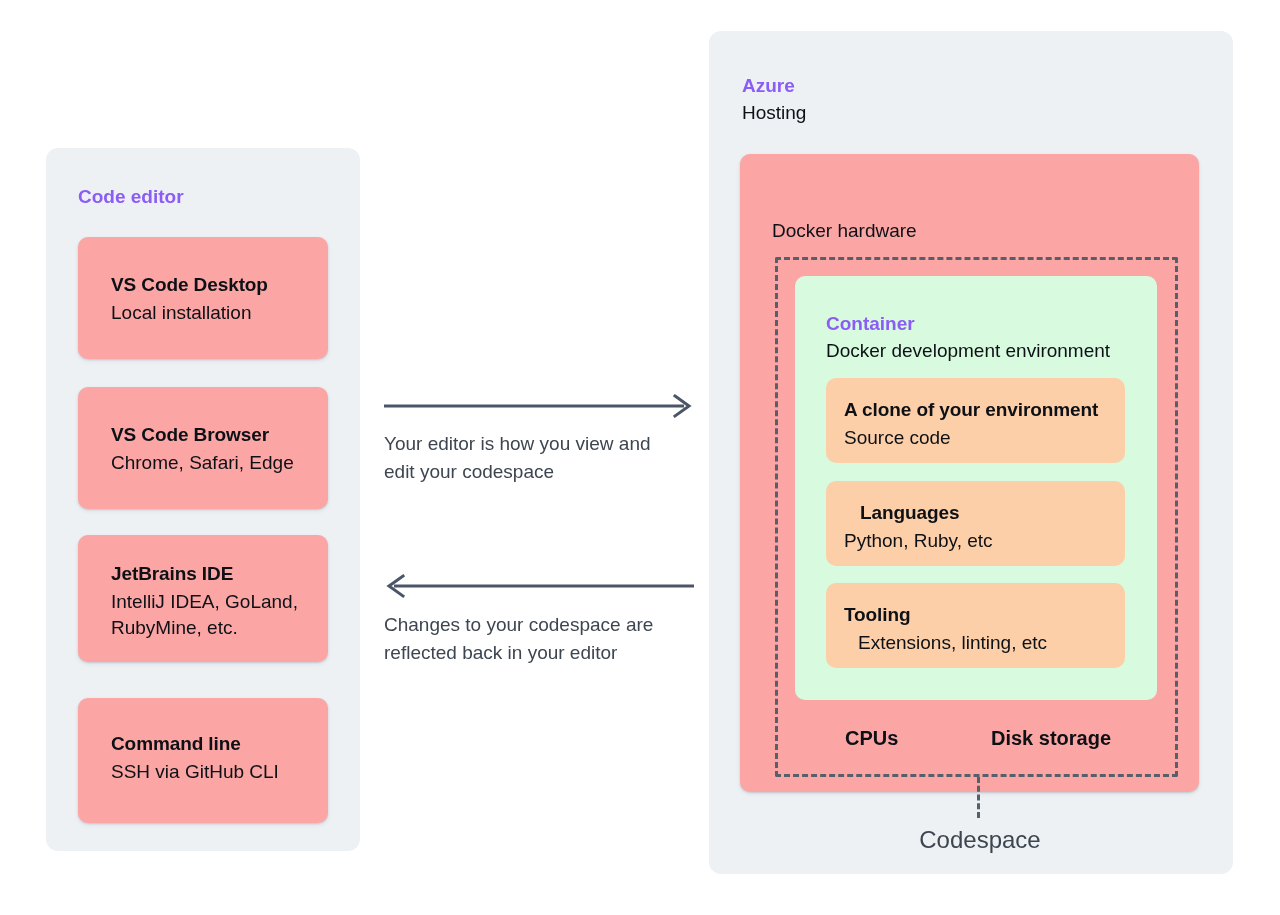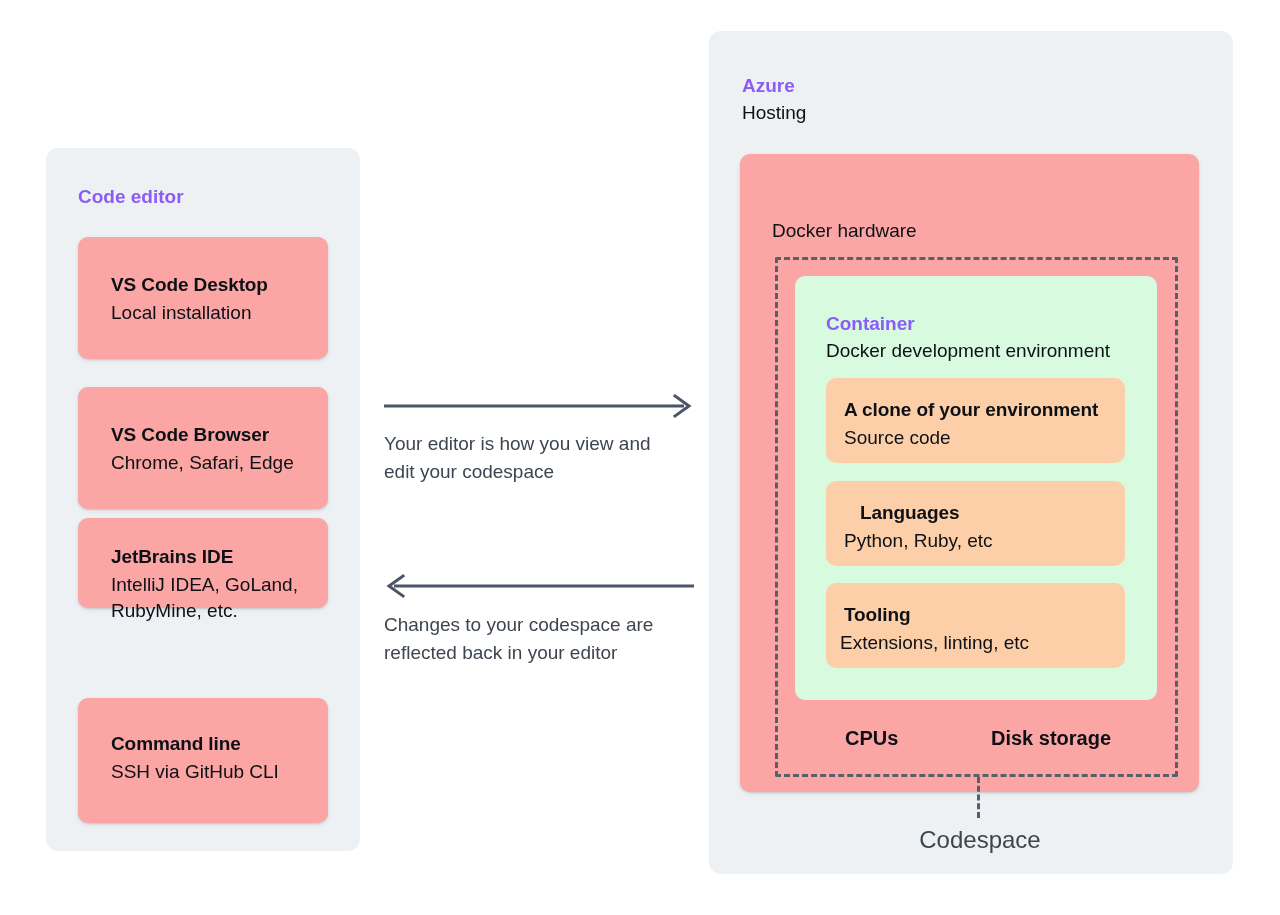--- a/index.html
+++ b/index.html
@@ -121,21 +121,21 @@
   <div class="card-blue" style="left:78px; top:237px; width:250px; height:122px;">
     <div class="card-text t-title" style="left:33px; top:36px; width:210px;">VS Code Desktop</div>
     <div class="card-text t-sub" style="left:33px; top:63px; width:215px; white-space:pre-line;">Local installation</div>
   </div>
 
   <div class="card-blue" style="left:78px; top:387px; width:250px; height:122px;">
     <div class="card-text t-title" style="left:33px; top:36px; width:215px;">VS Code Browser</div>
     <div class="card-text t-sub" style="left:33px; top:63px; width:215px; white-space:pre-line;">Chrome, Safari, Edge</div>
   </div>
 
-  <div class="card-blue" style="left:78px; top:518px; width:250px; height:90px;">
+  <div class="card-blue" style="left:78px; top:535px; width:250px; height:127px;">
     <div class="card-text t-title" style="left:33px; top:27px; width:215px;">JetBrains IDE</div>
     <div class="card-text t-sub" style="left:33px; top:54px; width:212px; white-space:pre-line;">IntelliJ IDEA, GoLand,
 RubyMine, etc.</div>
   </div>
 
   <div class="card-blue" style="left:78px; top:698px; width:250px; height:125px;">
     <div class="card-text t-title" style="left:33px; top:34px; width:215px;">Command line</div>
     <div class="card-text t-sub" style="left:33px; top:61px; width:215px; white-space:pre-line;">SSH via GitHub CLI</div>
   </div>
 
@@ -180,21 +180,21 @@
     <div class="card-text t-sub" style="left:18px; top:47px; width:275px;">Source code</div>
   </div>
 
   <div class="card-orange" style="left:826px; top:481px; width:299px; height:85px;">
     <div class="card-text t-title" style="left:18px; top:20px; width:275px;margin-left:16px;">Languages</div>
     <div class="card-text t-sub" style="left:18px; top:47px; width:275px;">Python, Ruby, etc</div>
   </div>
 
   <div class="card-orange" style="left:826px; top:583px; width:299px; height:85px;">
     <div class="card-text t-title" style="left:18px; top:20px; width:275px;">Tooling</div>
-    <div class="card-text t-sub" style="left:14px; top:47px; width:275px;">Extensions, linting, etc</div>
+    <div class="card-text t-sub" style="left:32px; top:47px; width:275px;">Extensions, linting, etc</div>
   </div>
 
   <div class="block-text t-spec" style="left:845px; top:727px; width:140px;">CPUs</div>
   <div class="block-text t-spec" style="left:991px; top:727px; width:190px;">Disk storage</div>
 
   <div class="connector" style="left:977px; top:777px; height:41px;"></div>
   <div class="block-text t-codespace" style="left:860px; top:826px; width:240px; text-align:center;">Codespace</div>
 
 </div>
 

